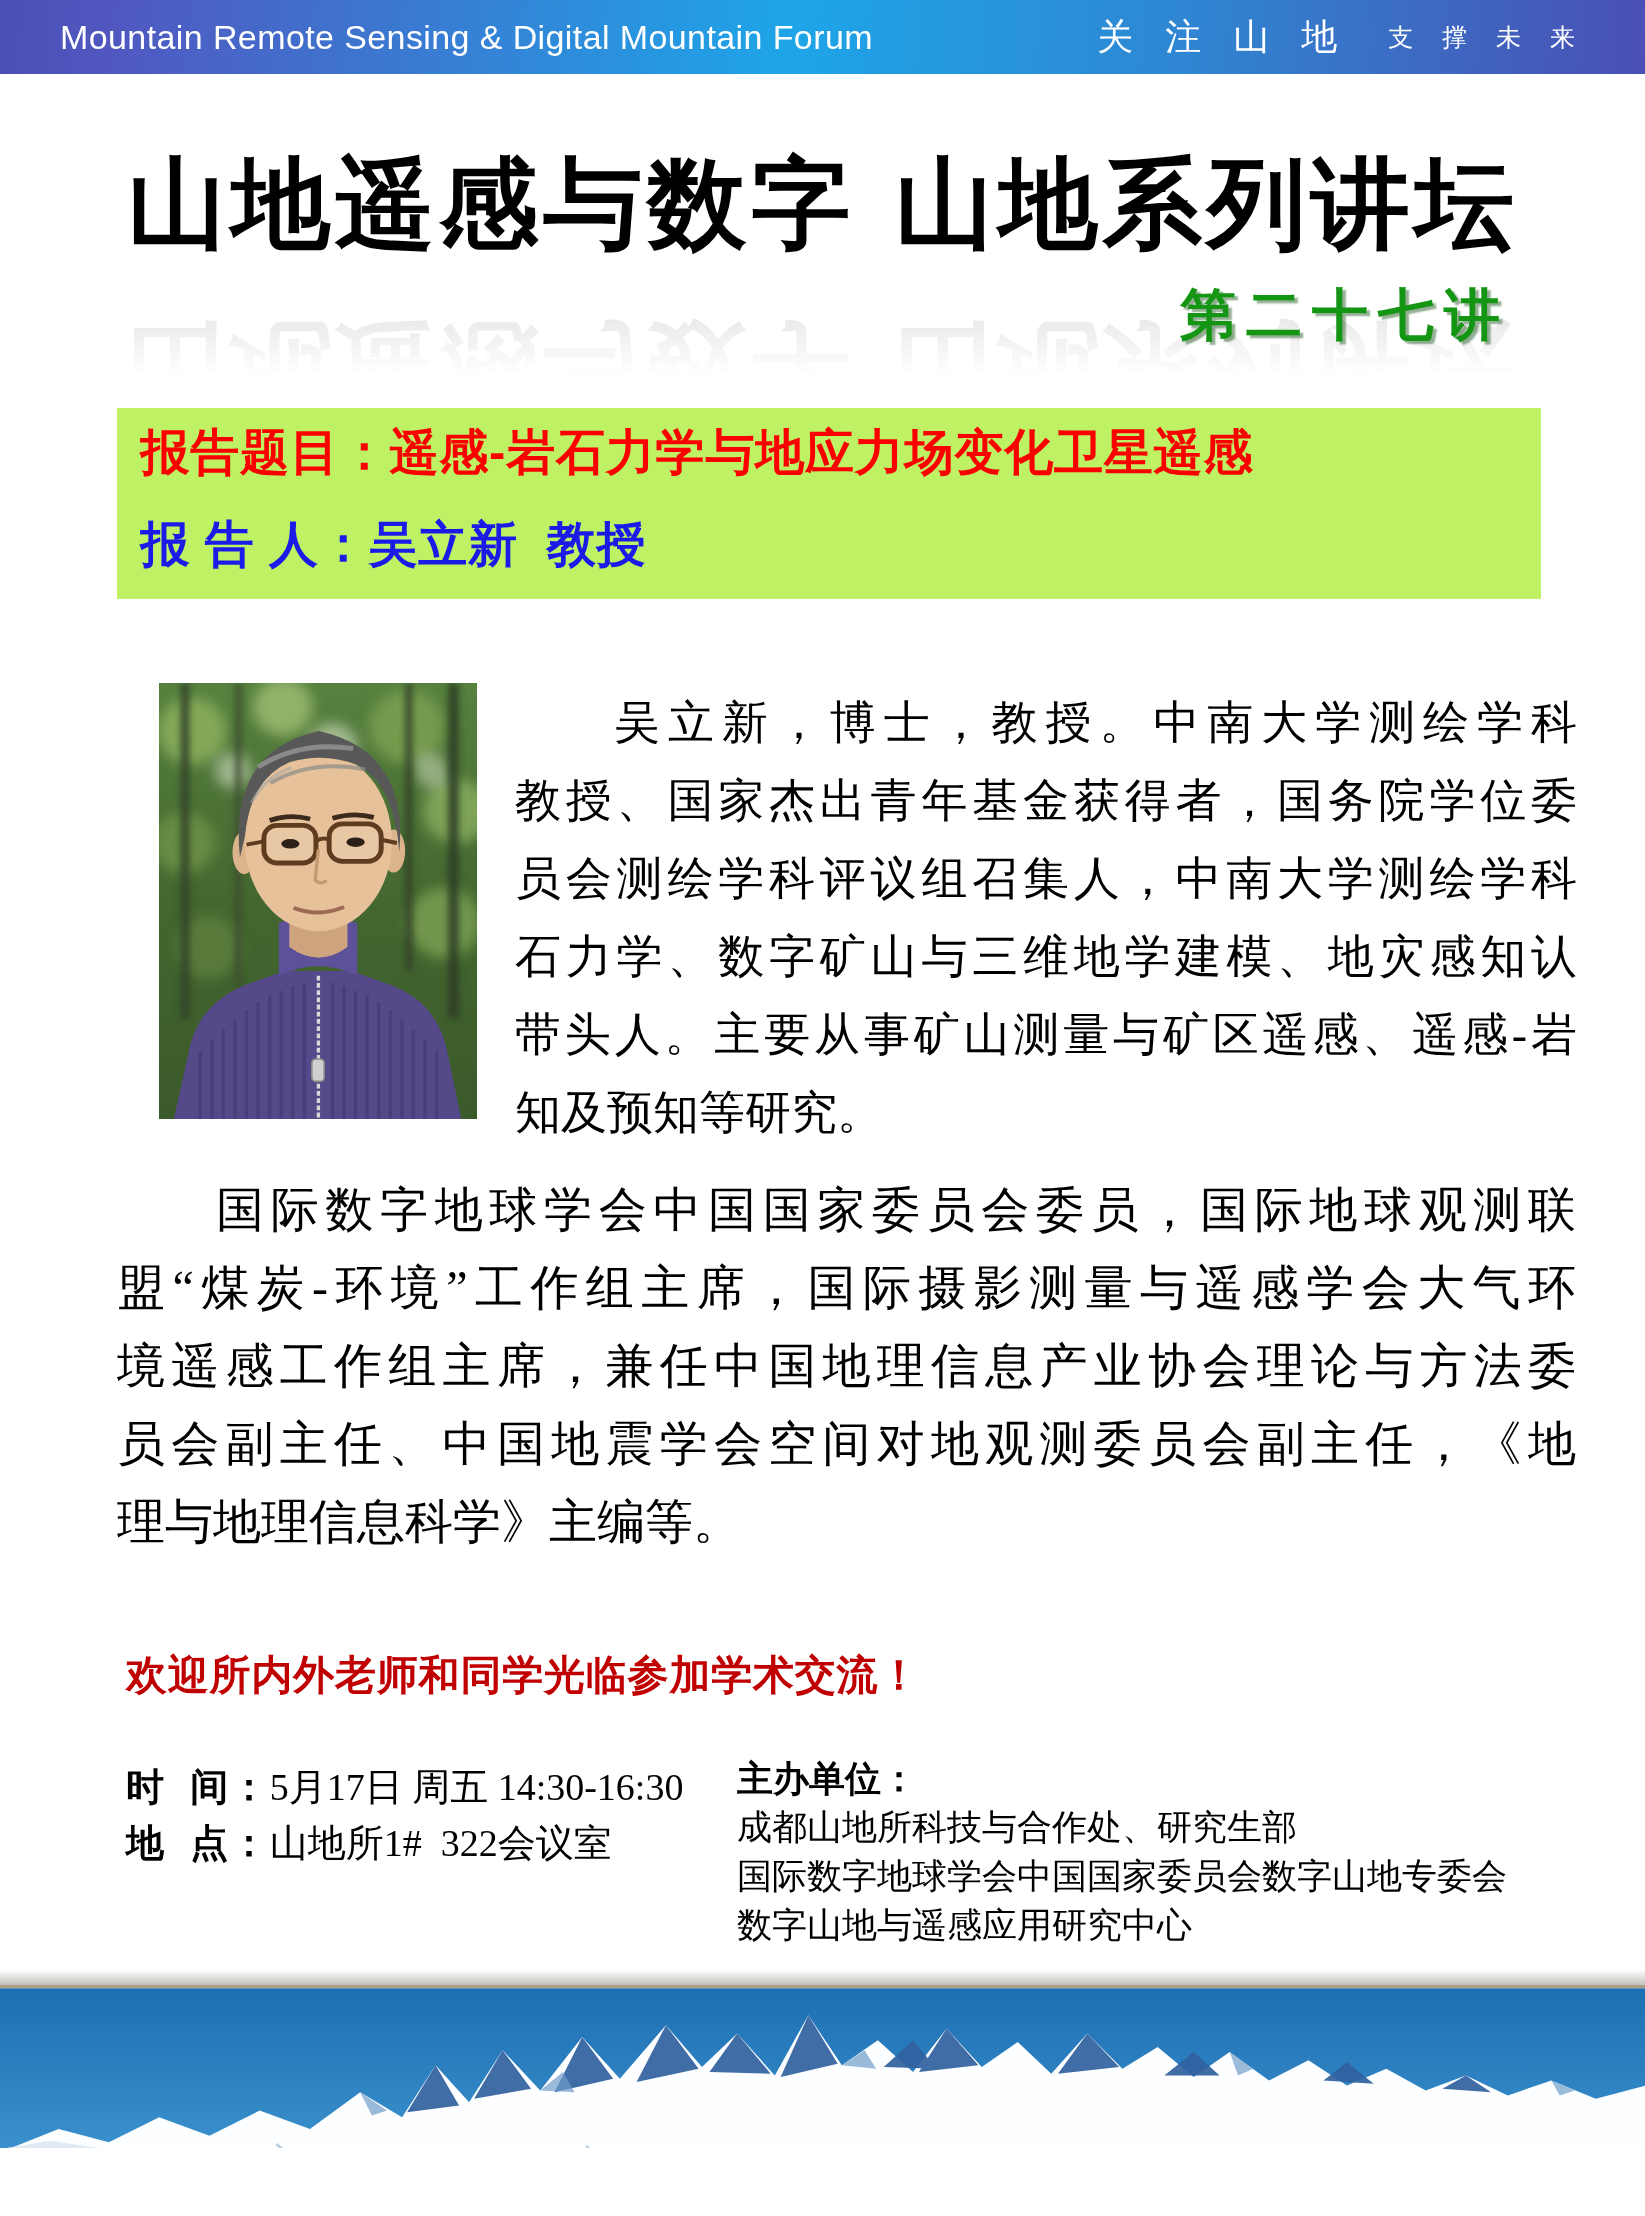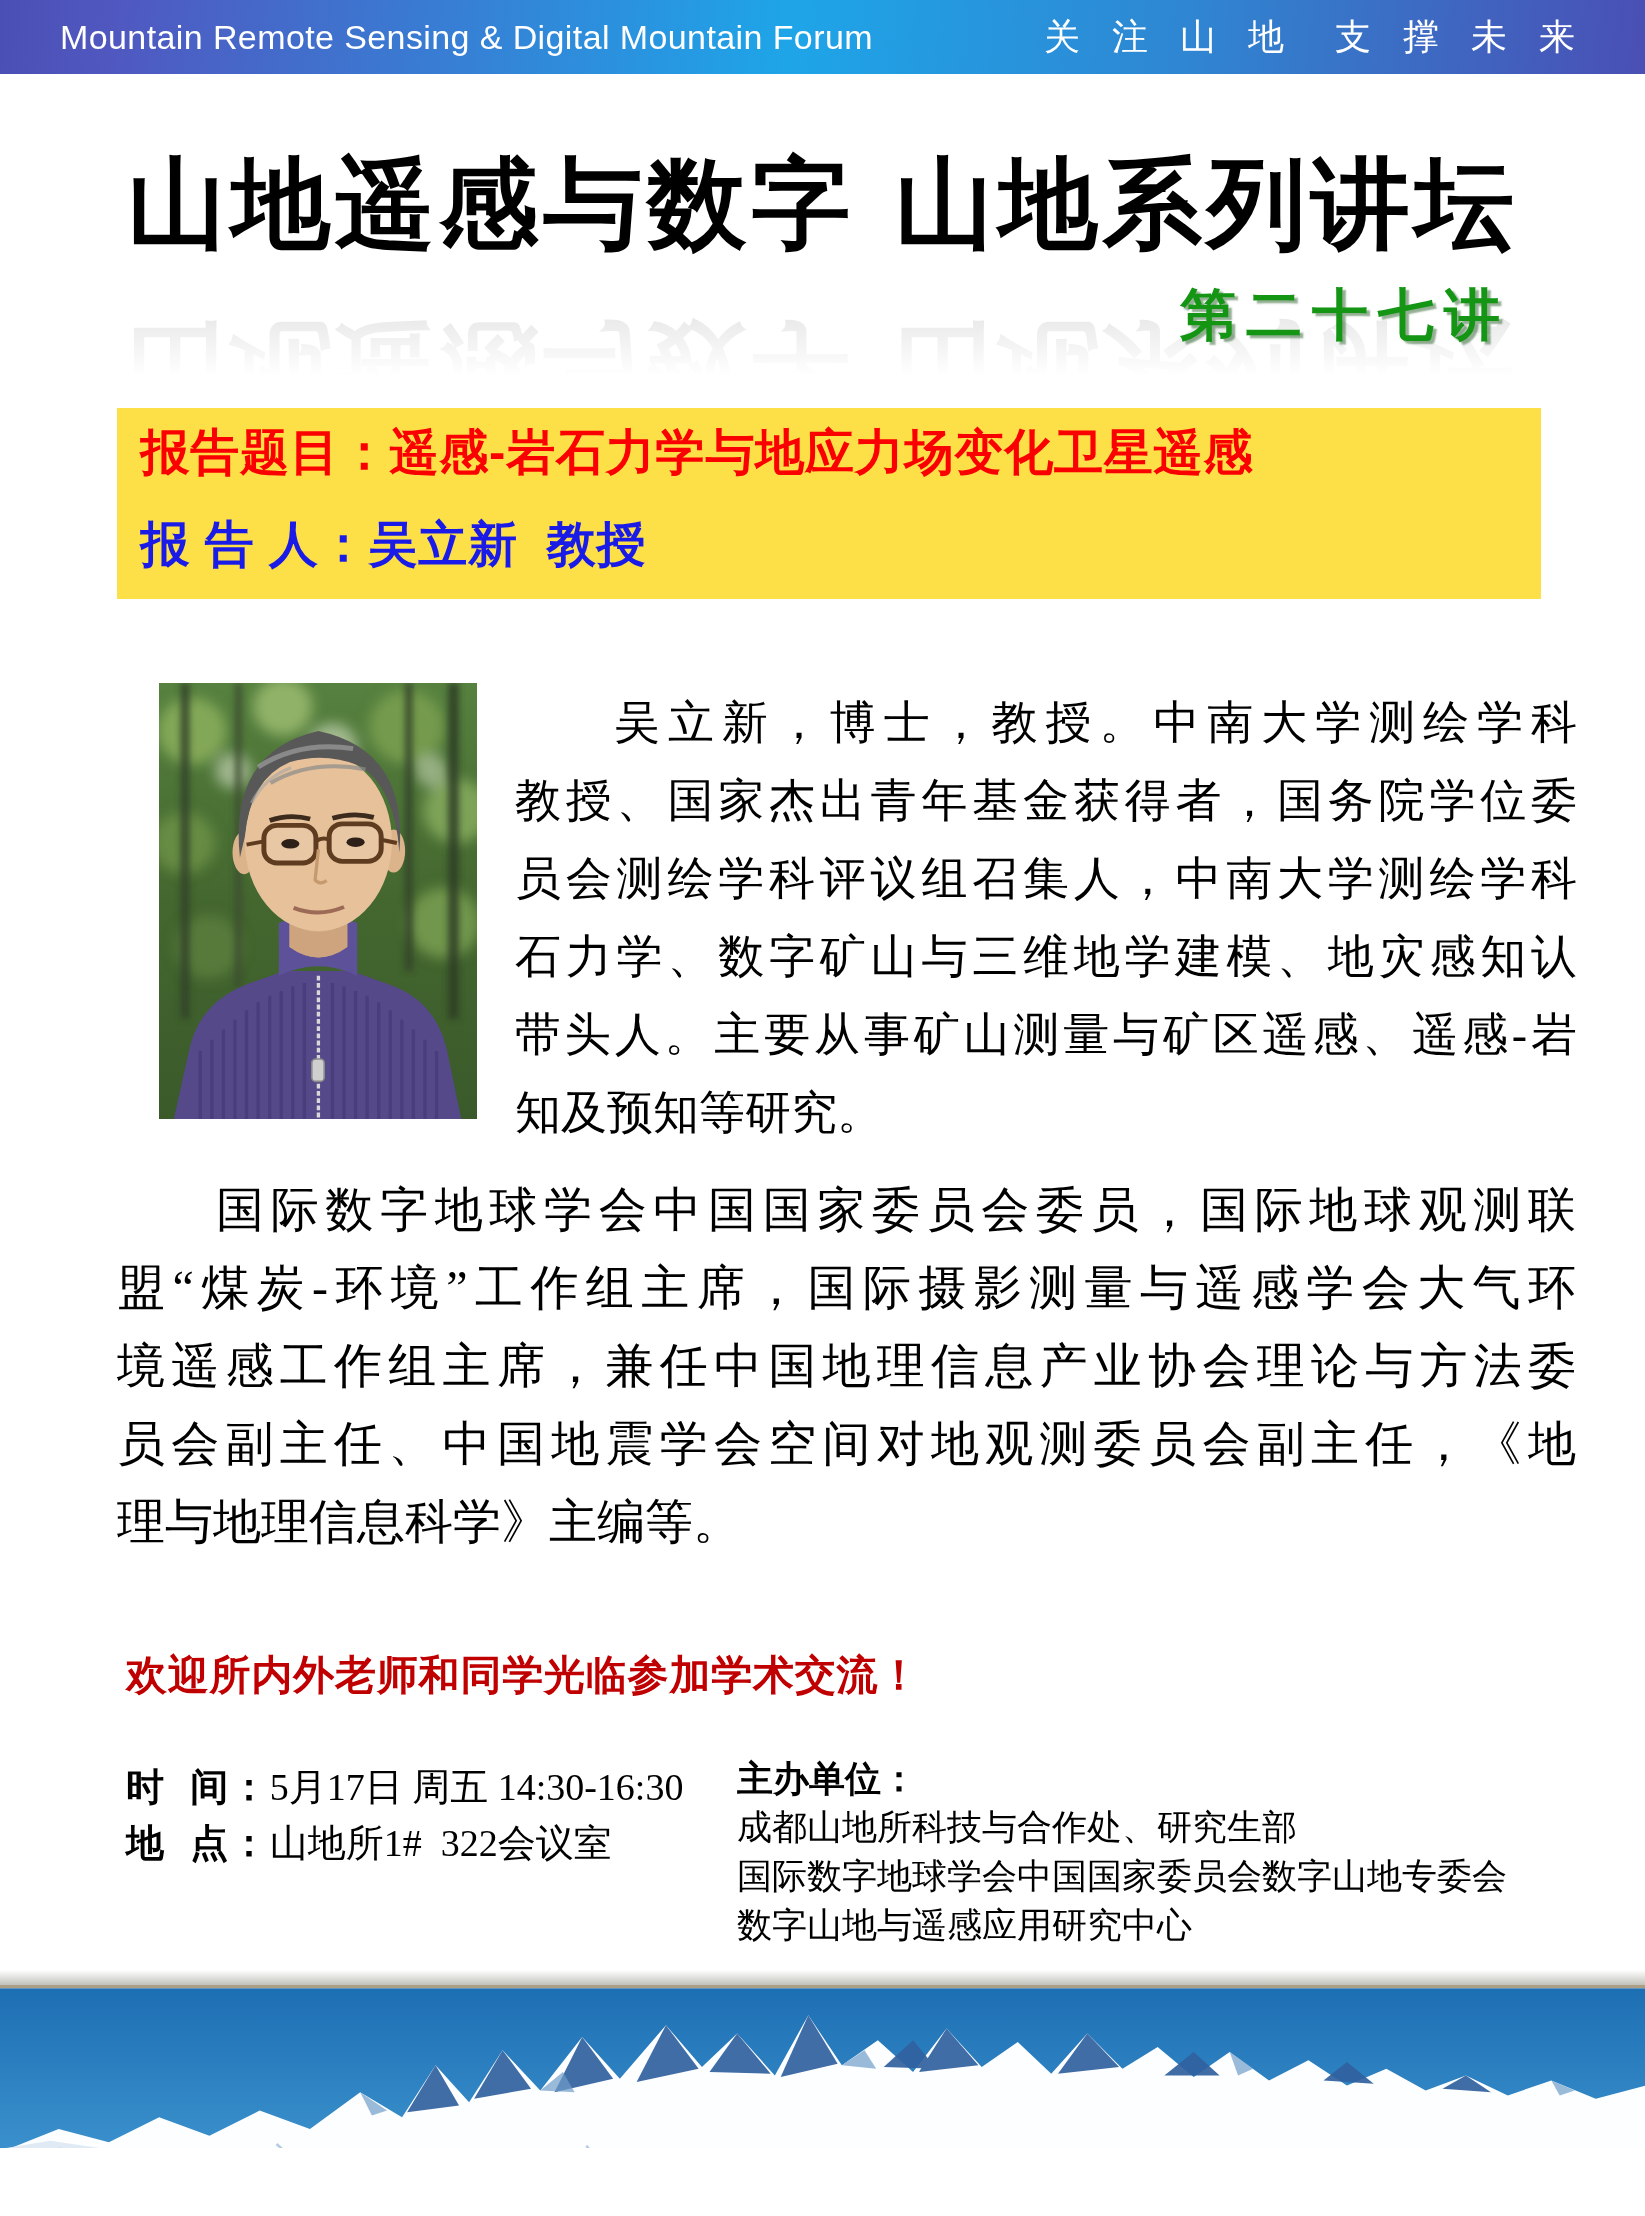--- a/index.html
+++ b/index.html
@@ -6,38 +6,38 @@
   .page{position:relative;width:1646px;height:2148px;background:#ffffff;overflow:hidden;
         font-family:"Liberation Sans",sans-serif;color:#000;}
   .keep-ws{white-space:pre-wrap;}
 
   
   .banner{position:absolute;top:0;left:0;width:1646px;height:74px;box-sizing:border-box;
           background:linear-gradient(95deg,#4a4fb4 0%,#5058c0 7%,#1ea5e8 48%,#2f86d2 72%,#4a4fb4 100%);
           display:flex;align-items:center;padding:0 60px;color:#fff;}
   .banner-en{font-size:34px;font-weight:400;letter-spacing:0.4px;}
   .banner-cn1{margin-left:auto;font-size:36px;letter-spacing:11px;}
-  .banner-cn2{margin-left:40px;font-size:36px;letter-spacing:11px;}
+  .banner-cn2{margin-left:40px;font-size:25px;letter-spacing:11px;}
 
   
   .main-title{position:absolute;top:126px;left:0;width:1646px;height:155px;line-height:155px;
               text-align:center;font-size:99px;font-weight:900;letter-spacing:5px;
               font-family:"DejaVu Serif","Liberation Serif",serif;color:#000;}
   .title-reflect{position:absolute;top:281px;left:0;width:1646px;height:155px;line-height:134px;
               text-align:center;font-size:99px;font-weight:900;letter-spacing:5px;
               font-family:"DejaVu Serif","Liberation Serif",serif;color:#000;opacity:0.16;
               transform:scaleY(-1);
               -webkit-mask-image:linear-gradient(to top,rgba(0,0,0,.85),rgba(0,0,0,0) 62%);
               mask-image:linear-gradient(to top,rgba(0,0,0,.85),rgba(0,0,0,0) 62%);}
   .lecture-no{position:absolute;top:278px;right:136px;font-size:56px;font-weight:900;
               font-family:"DejaVu Serif","Liberation Serif",serif;color:#149614;letter-spacing:10px;
               text-shadow:3.4px 3.4px 1.7px rgba(15,75,15,0.45);}
 
   
-  .topic-box{position:absolute;left:117px;top:408px;width:1424px;height:191px;background:#fde047;}
+  .topic-box{position:absolute;left:117px;top:408px;width:1424px;height:191px;background:#bef264;}
   .topic-line{position:absolute;left:23.5px;top:11.7px;font-size:49px;font-weight:bold;
               color:#fb0000;letter-spacing:0.8px;}
   .speaker-line{position:absolute;left:23.5px;top:104px;font-size:49px;font-weight:bold;
               color:#1b1be8;letter-spacing:0.8px;}
 
   
   .photo{position:absolute;left:159px;top:683px;width:318px;height:436px;}
 
   
   .bio1{position:absolute;left:515px;top:684px;width:1062px;}

